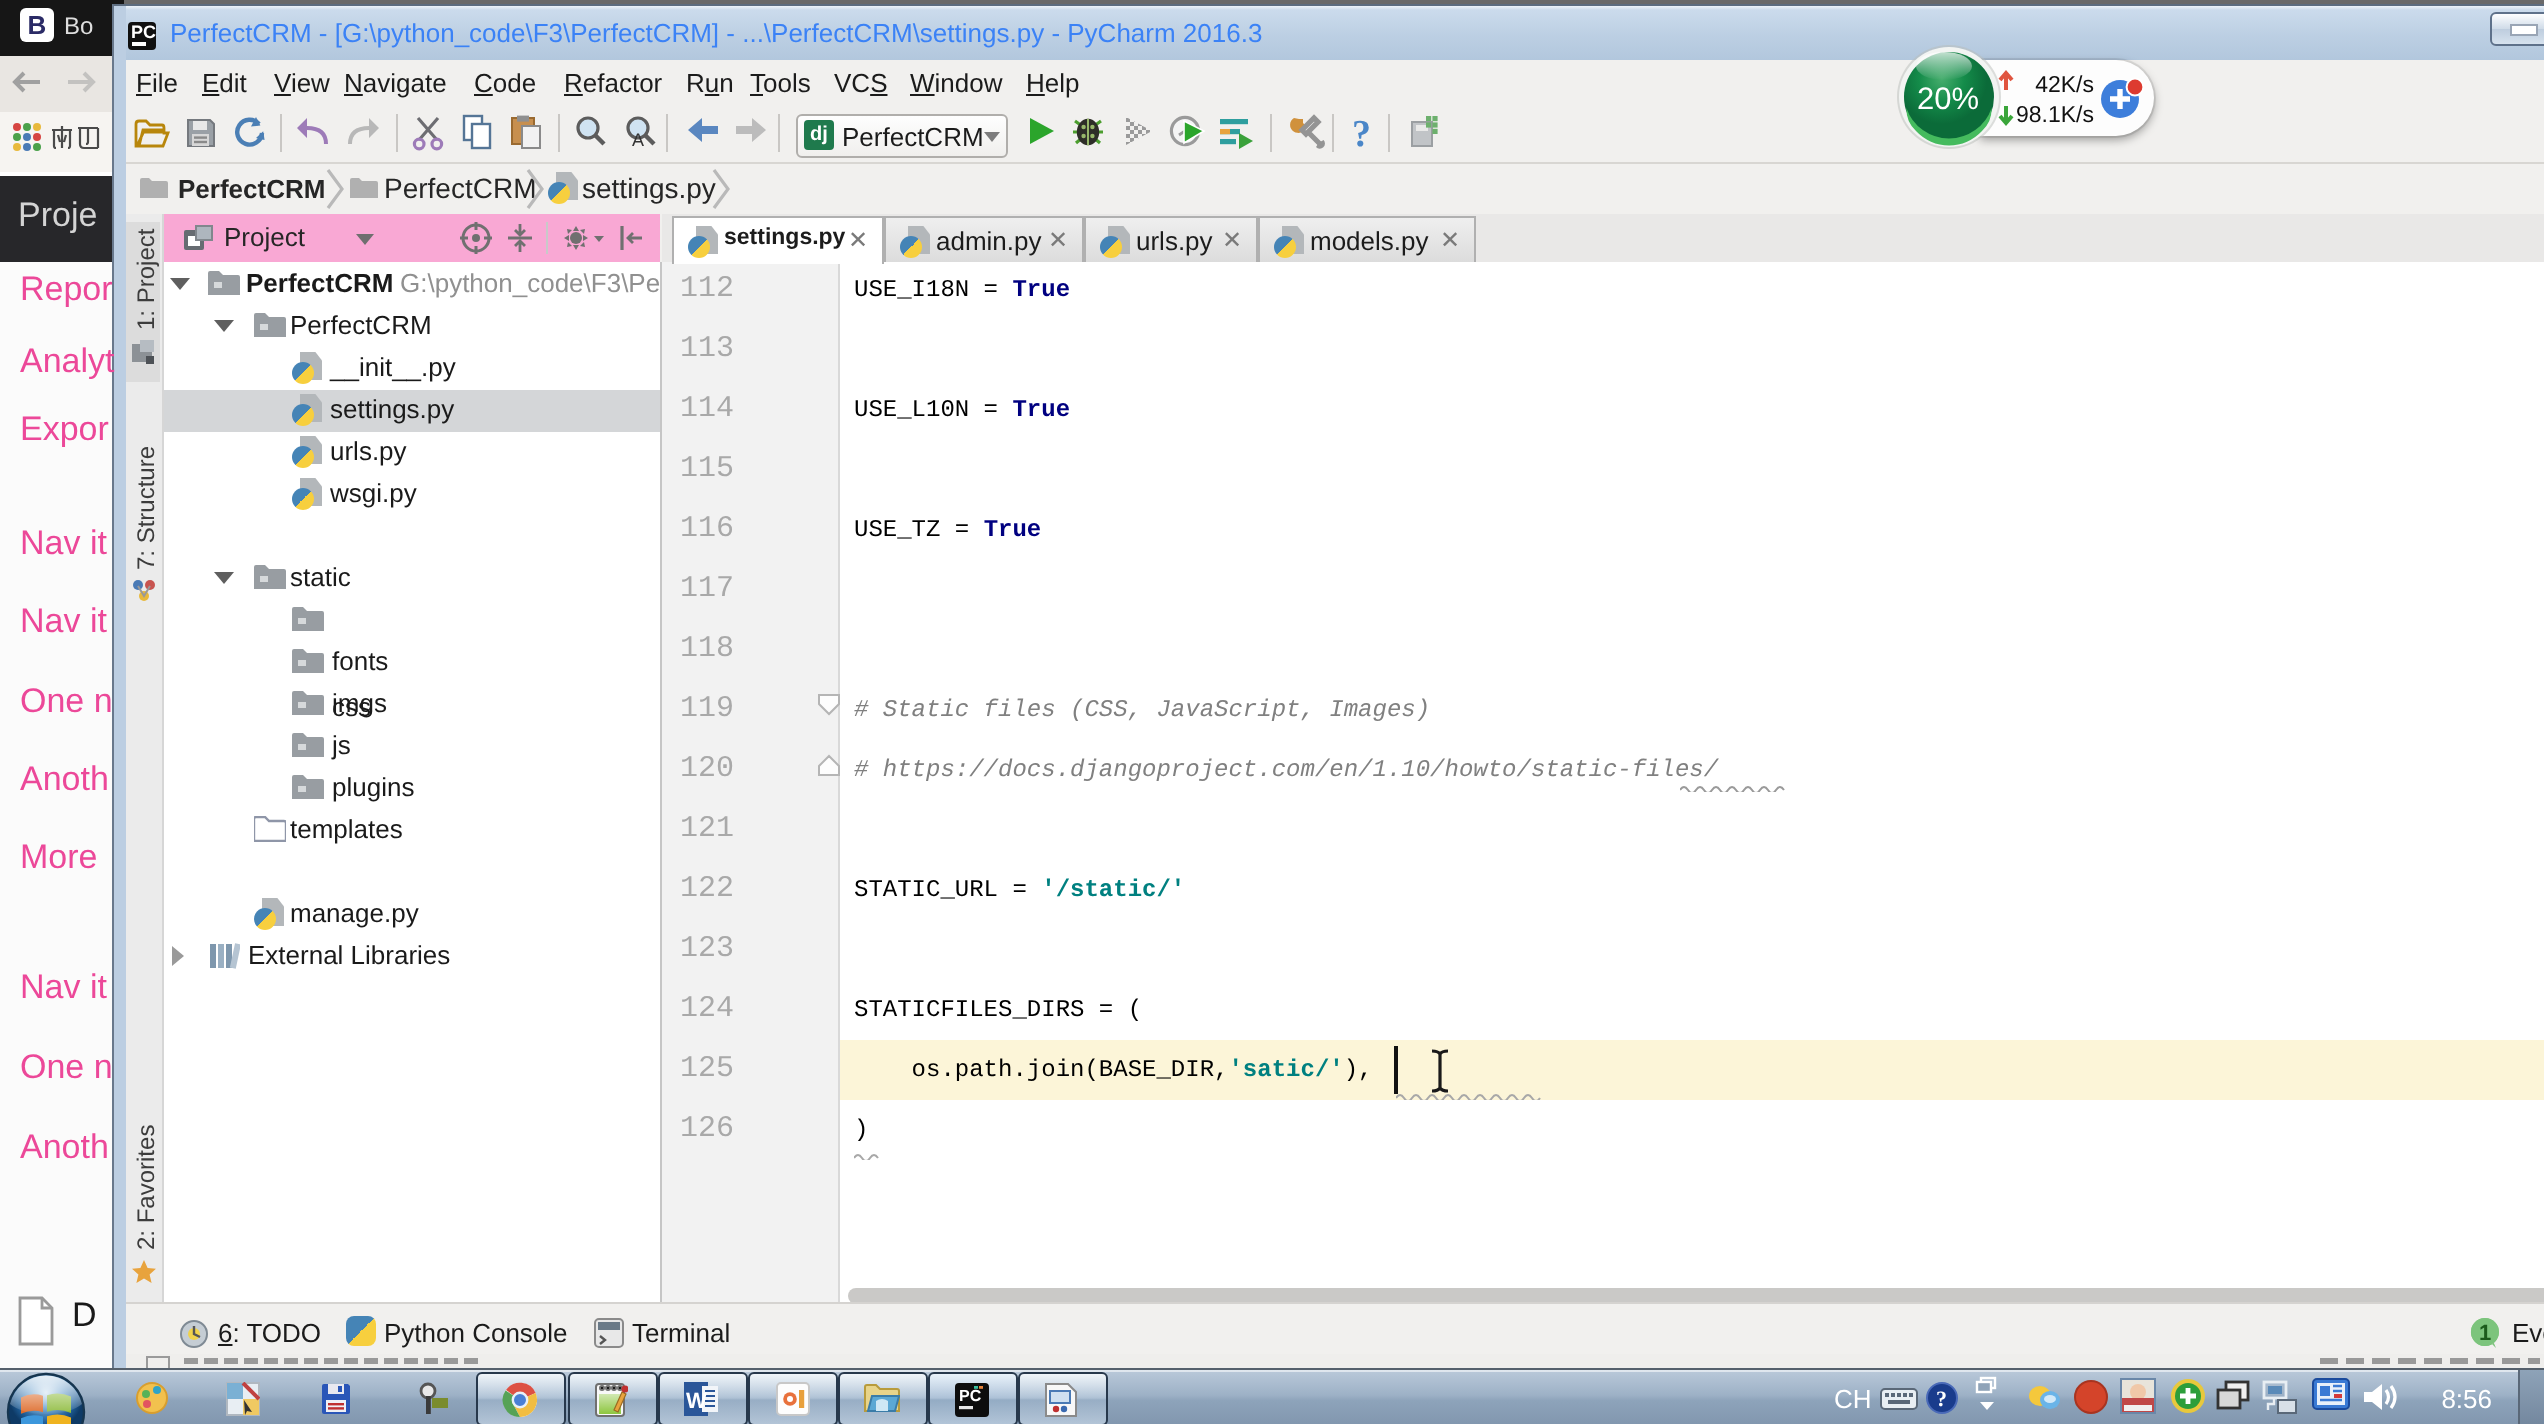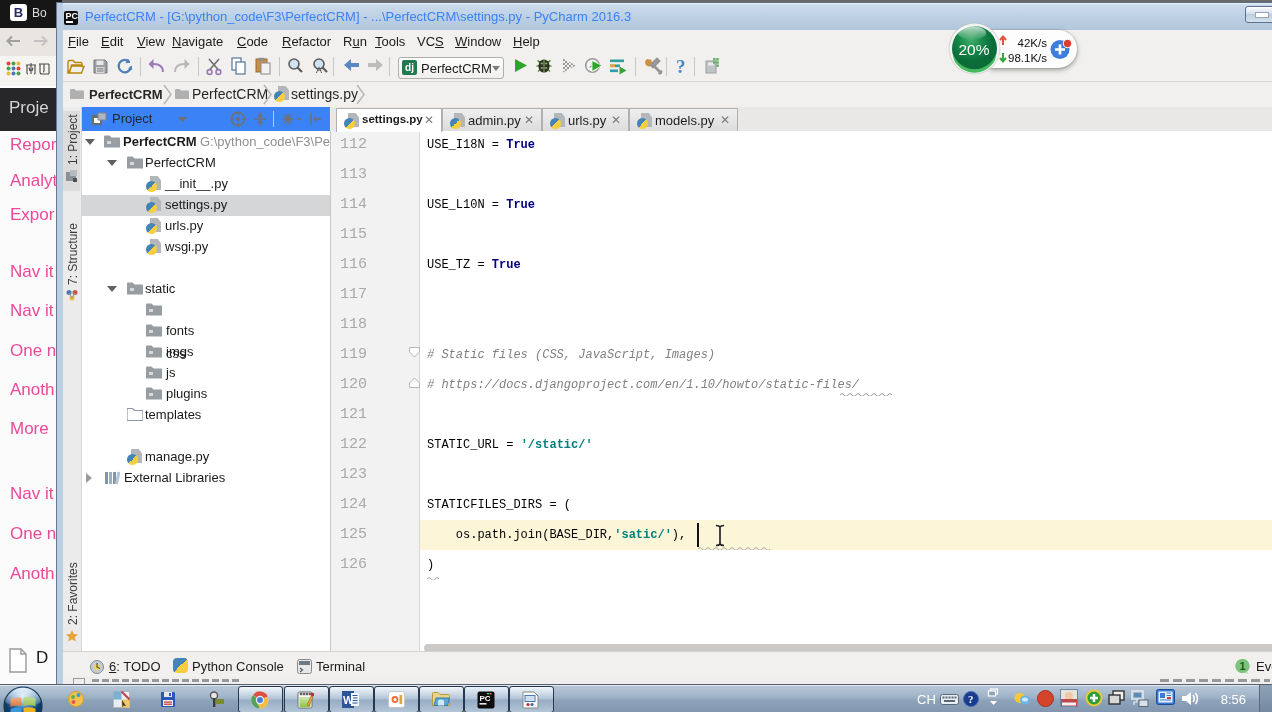--- a/index.html
+++ b/index.html
@@ -33,21 +33,21 @@
   
   #toolbar{left:63px;top:52px;width:1209px;height:29px;border-bottom:1px solid #d8d6d2;}
   .tsep{position:absolute;top:5px;width:1px;height:19px;background:#c9c7c4;}
   
   #crumbs{left:63px;top:82px;width:1209px;height:25px;font-size:14px;color:#262626;}
   .chev{position:absolute;top:2px;width:9px;height:21px;}
   
   #stripe{left:63px;top:107px;width:18px;height:544px;background:#ebebeb;border-right:1px solid #d6d6d6;}
   .vlabel{position:absolute;transform:rotate(-90deg);transform-origin:0 0;font-size:12px;color:#3c3c3c;white-space:nowrap;}
   
-  #phead{left:82px;top:107px;width:248px;height:24px;background:#3b82f6;}
+  #phead{left:82px;top:107px;width:248px;height:24px;background:#f9a8d4;}
   #ptree{left:82px;top:131px;width:248px;height:520px;background:#ffffff;border-right:1px solid #c6c6c6;overflow:hidden;}
   .trow{position:absolute;left:0;width:248px;height:21px;font-size:13px;color:#1a1a1a;white-space:nowrap;}
   .trow .lbl{position:absolute;top:3px;}
   #tsel{position:absolute;left:0;top:64px;width:248px;height:21px;background:#d4d6d8;}
   
   #tabbar{left:331px;top:107px;width:941px;height:24px;background:#e9e8e7;border-bottom:1px solid #a9a9a9;}
   .tab{position:absolute;top:1px;height:22px;border:1px solid #b0b0b0;border-bottom:none;
      background:linear-gradient(#efefef,#dcdcdc);font-size:13px;color:#1c1c1c;}
   .tab .ticon{position:absolute;left:7px;top:4px;}
   .tab .tlab{position:absolute;left:25px;top:4px;}

